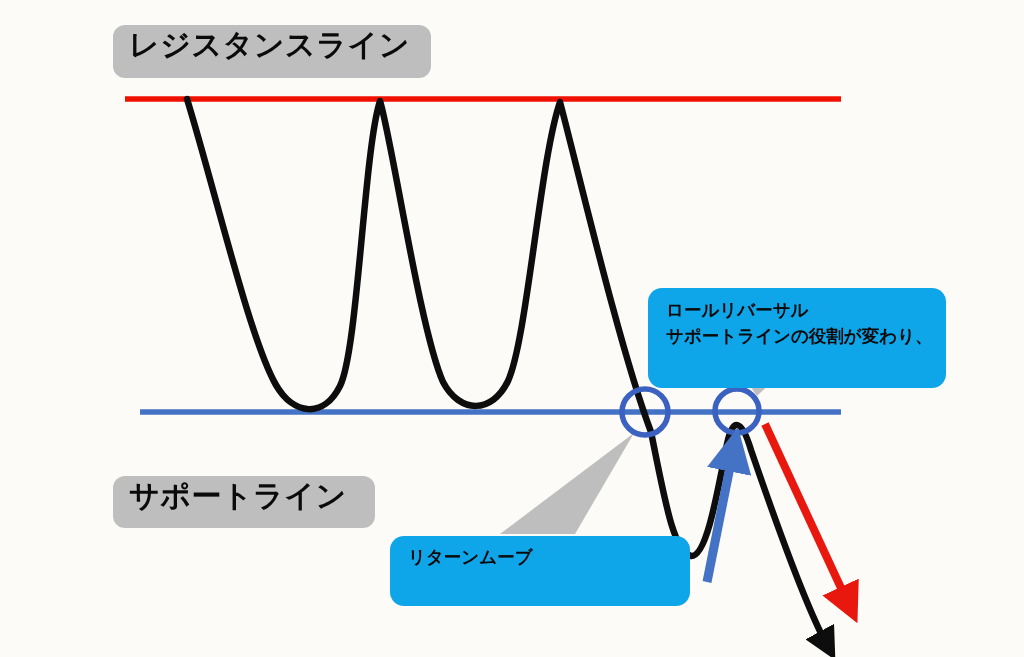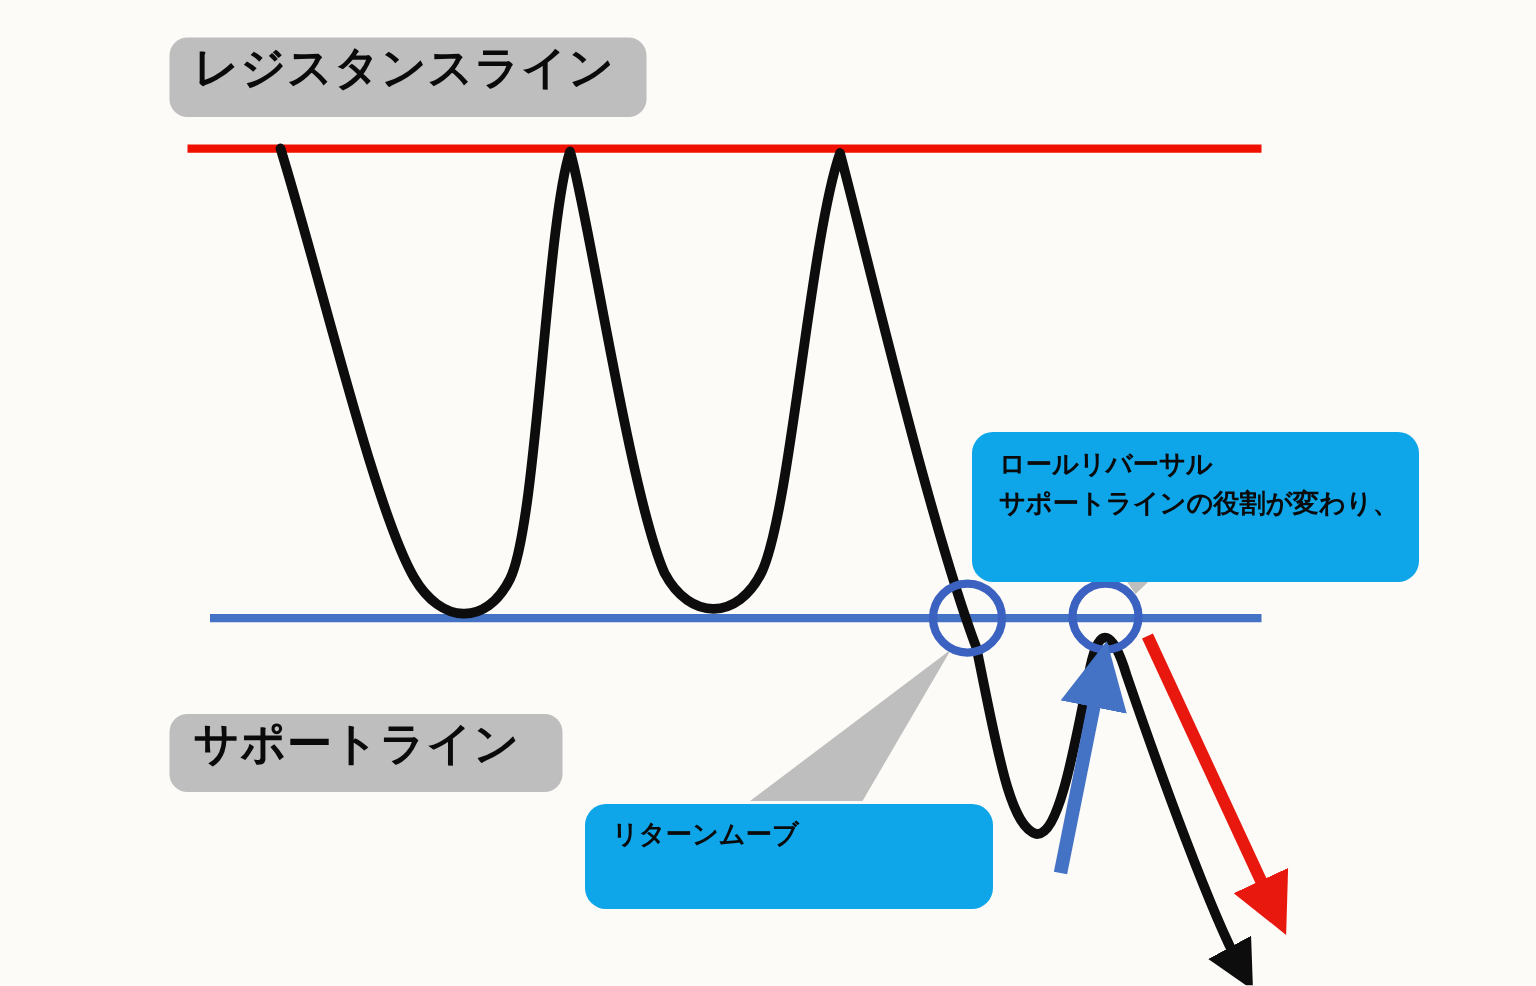--- a/index.html
+++ b/index.html
@@ -66,21 +66,21 @@
     margin-top: 12px;
   }
   #roll-reversal-callout {
     left: 648px; top: 276px;
     width: 298px; height: 100px;
     font-size: 17.5px;
     line-height: 1.46;
   }
   #return-move-callout {
     left: 390px; top: 524px;
-    width: 272px; height: 70px;
+    width: 300px; height: 70px;
     font-size: 17.5px;
     line-height: 1.46;
     padding-top: 9px;
   }
   .callout .label-line { white-space: nowrap; }
 </style>
 </head>
 <body>
 
 <div id="stage">

